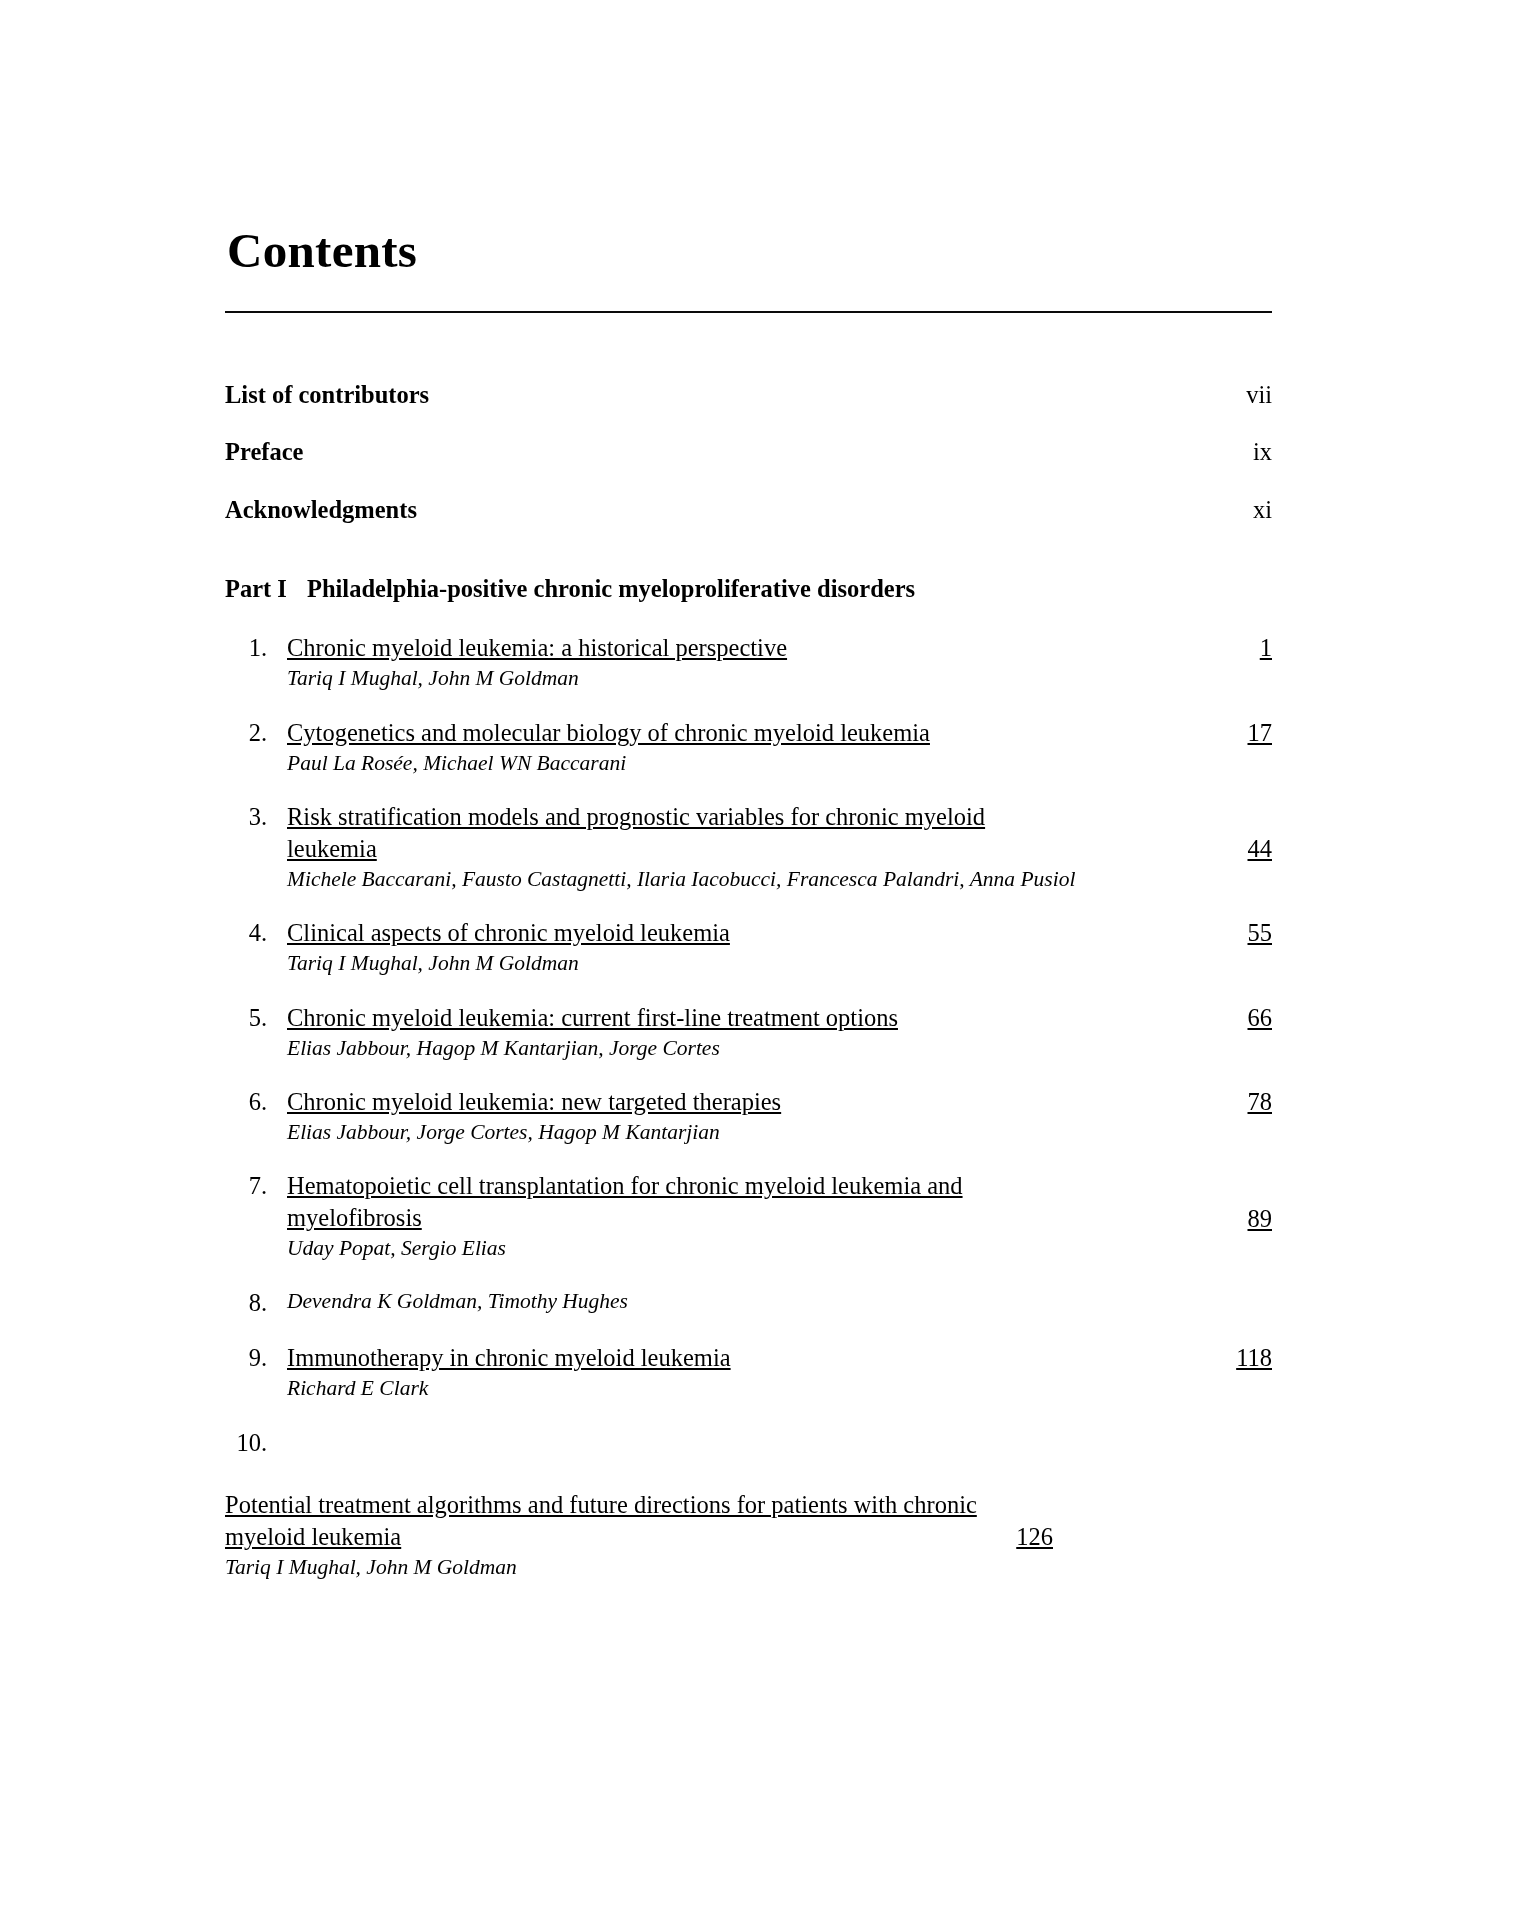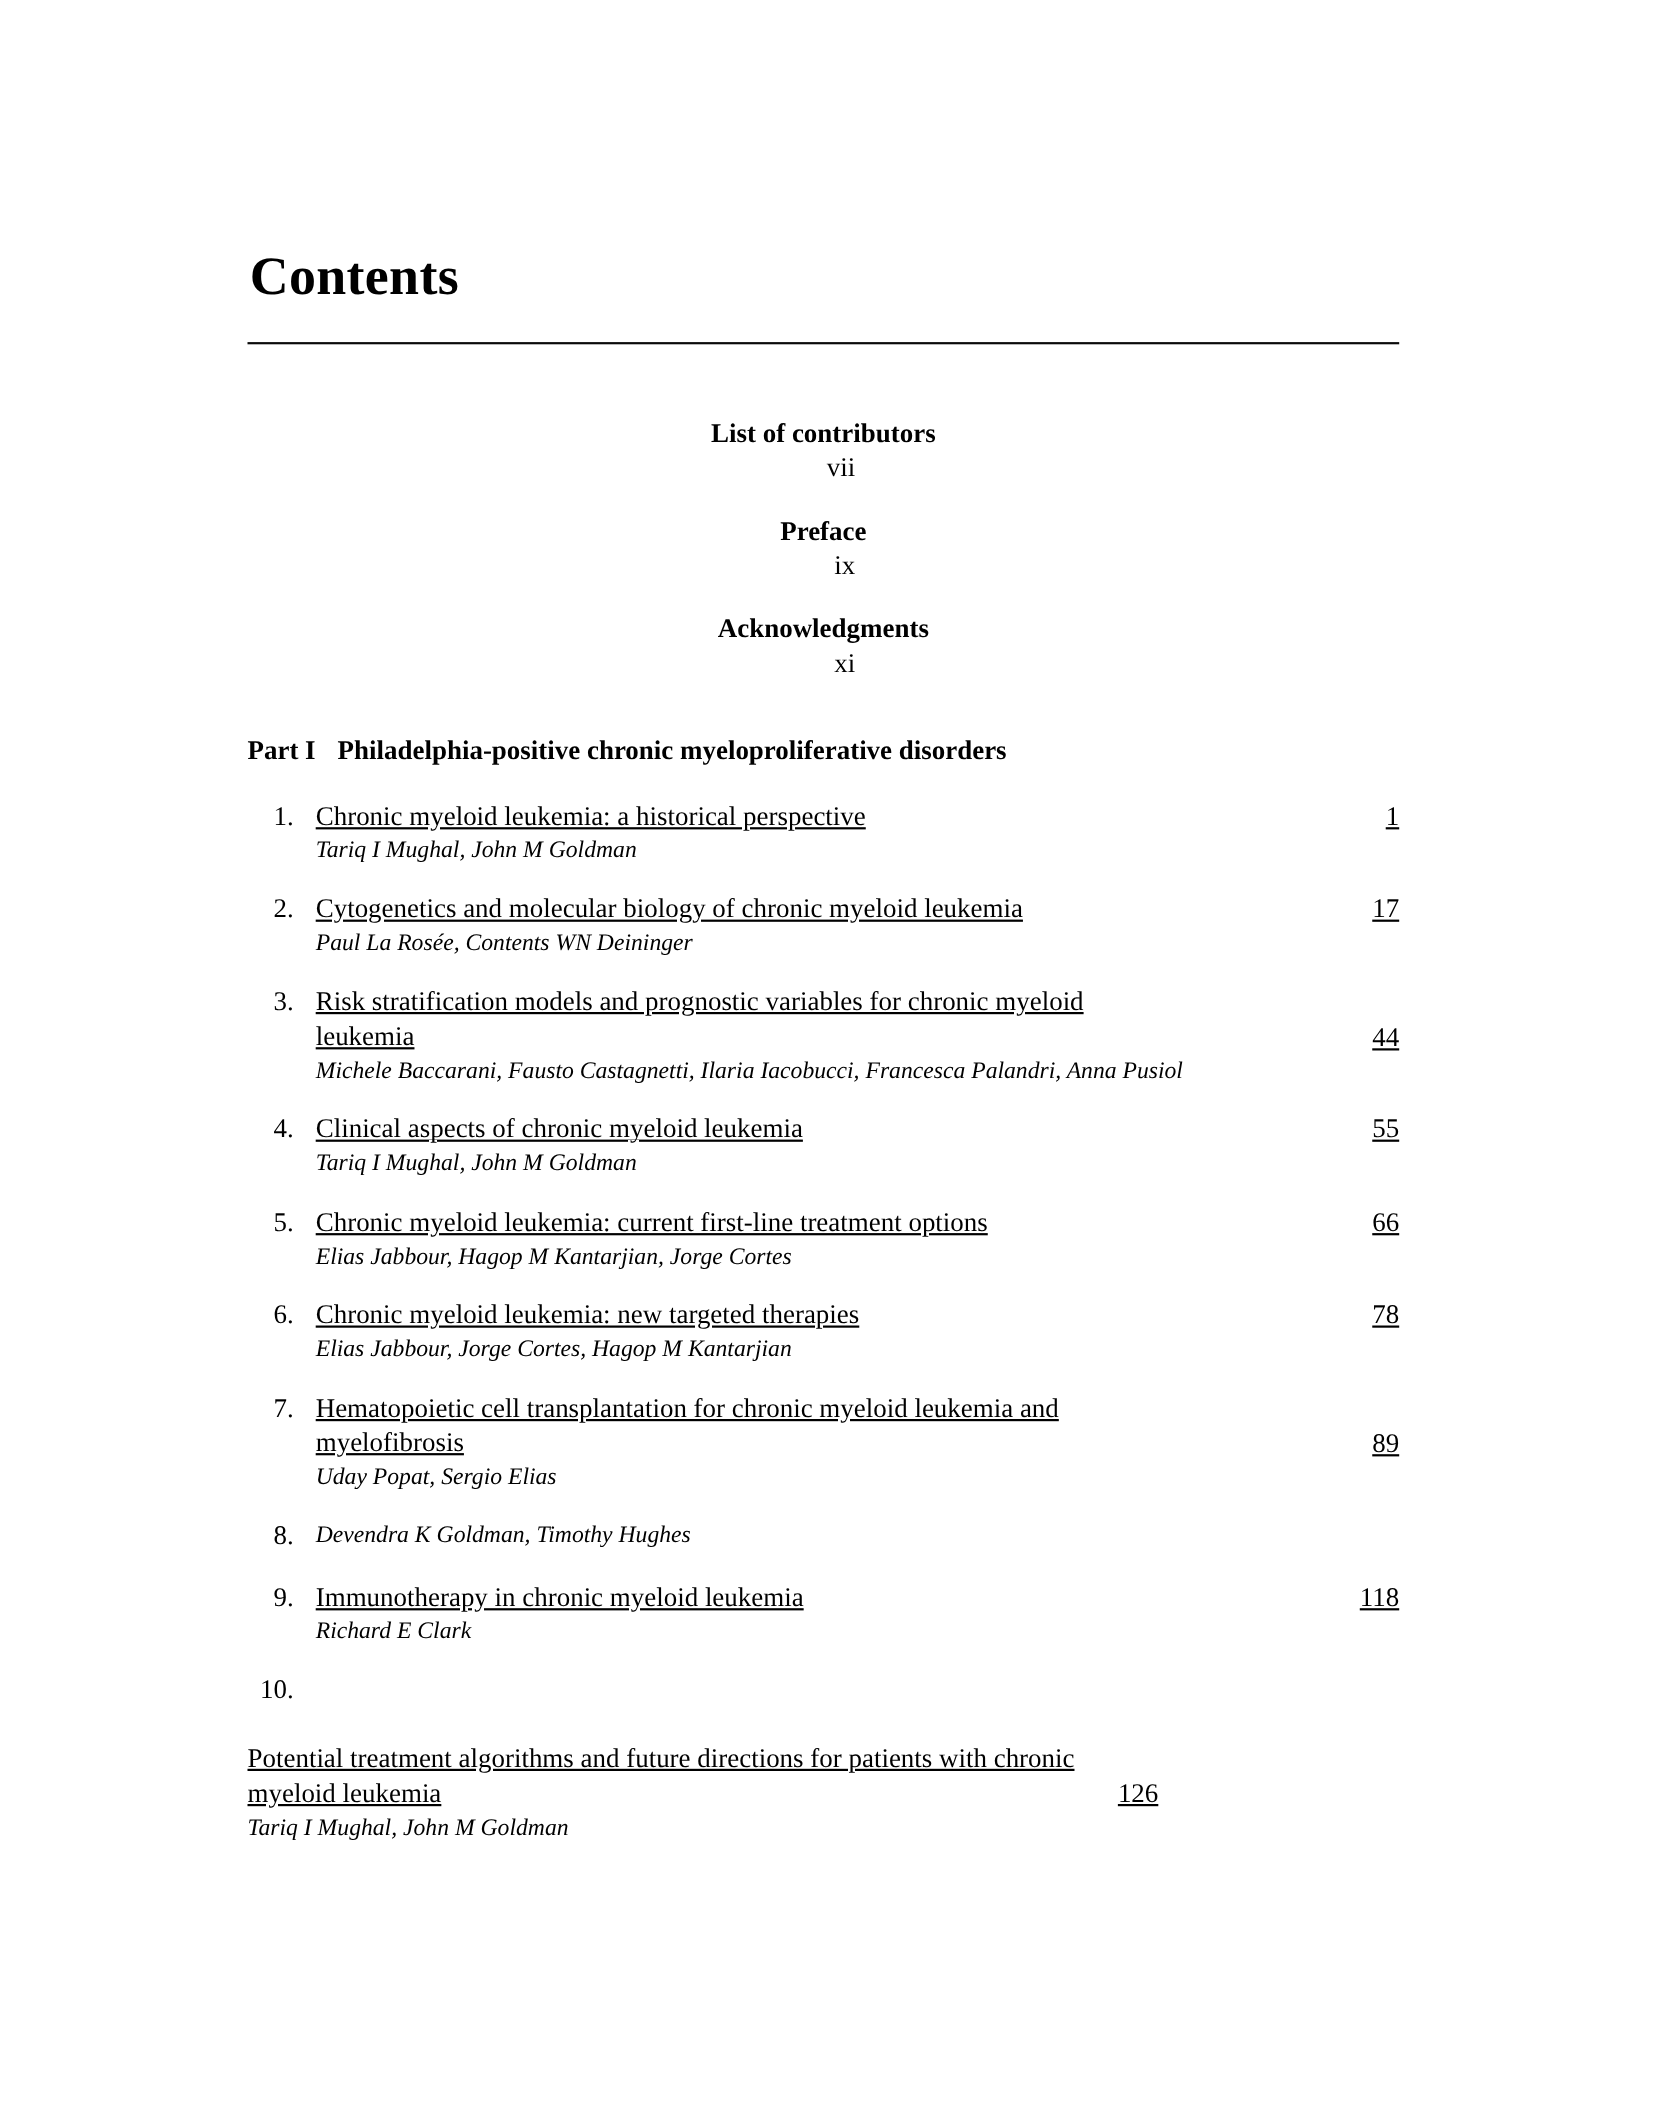--- a/index.html
+++ b/index.html
@@ -36,23 +36,22 @@
   .title-rule {
     margin-top: 36px;
     border: 0;
     border-top: 2.6px solid #0a0a0a;
     width: 100%;
   }
 
   
   .toc-row {
     display: flex;
-    align-items: center;
+    align-items: flex-start;
     justify-content: space-between;
-    flex-direction: column;
   }
   .pageno {
     flex: 0 0 auto;
     text-align: right;
     min-width: 58px;
     font-size: 24.5px;
     line-height: 1.28;
     white-space: nowrap;
   }
 
@@ -179,21 +178,21 @@
         </div>
       </div>
 
       <div class="chapter">
         <div class="ch-num">2.</div>
         <div class="ch-body">
           <div class="ch-titleline single">
             <div class="ch-title">Cytogenetics and molecular biology of chronic myeloid leukemia</div>
             <div class="pageno">17</div>
           </div>
-          <div class="ch-authors">Paul La Rosée, Contents WN Deininger</div>
+          <div class="ch-authors">Paul La Rosée, Michael WN Baccarani</div>
         </div>
       </div>
 
       <div class="chapter">
         <div class="ch-num">3.</div>
         <div class="ch-body">
           <div class="ch-titleline">
             <div class="ch-title">Risk stratification models and prognostic variables for chronic myeloid leukemia</div>
             <div class="pageno">44</div>
           </div>

